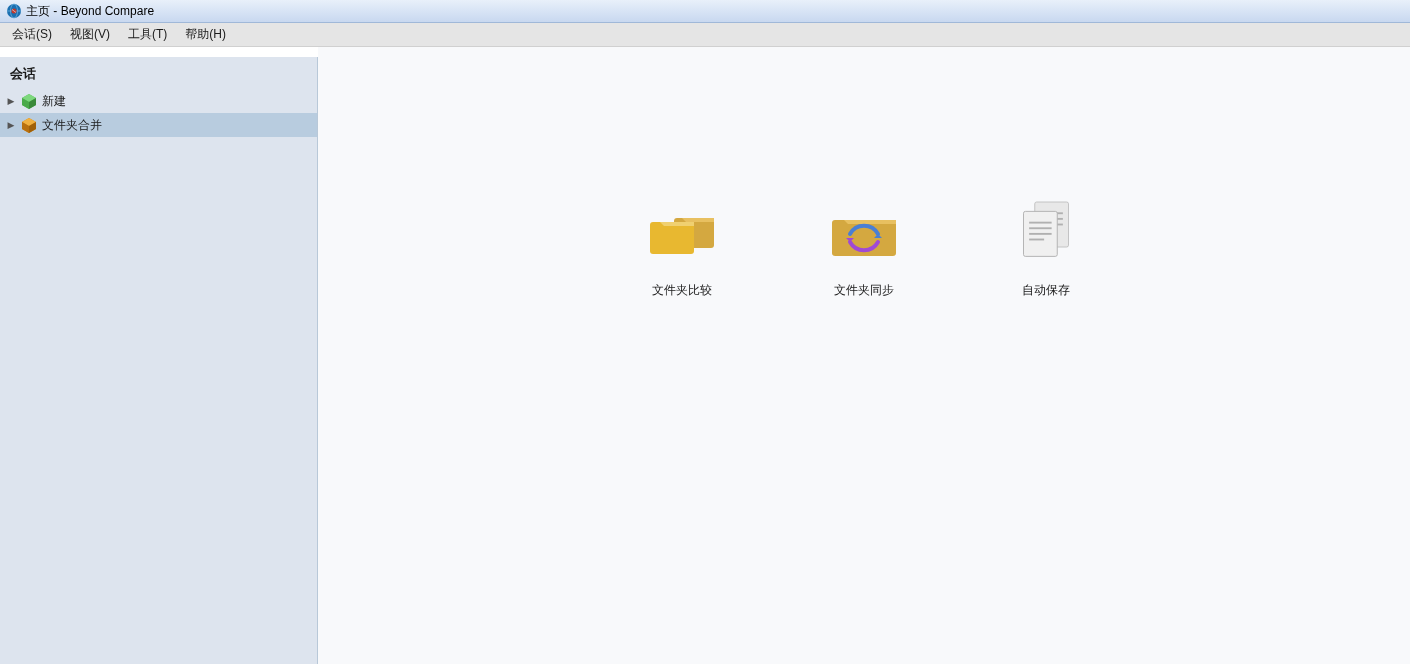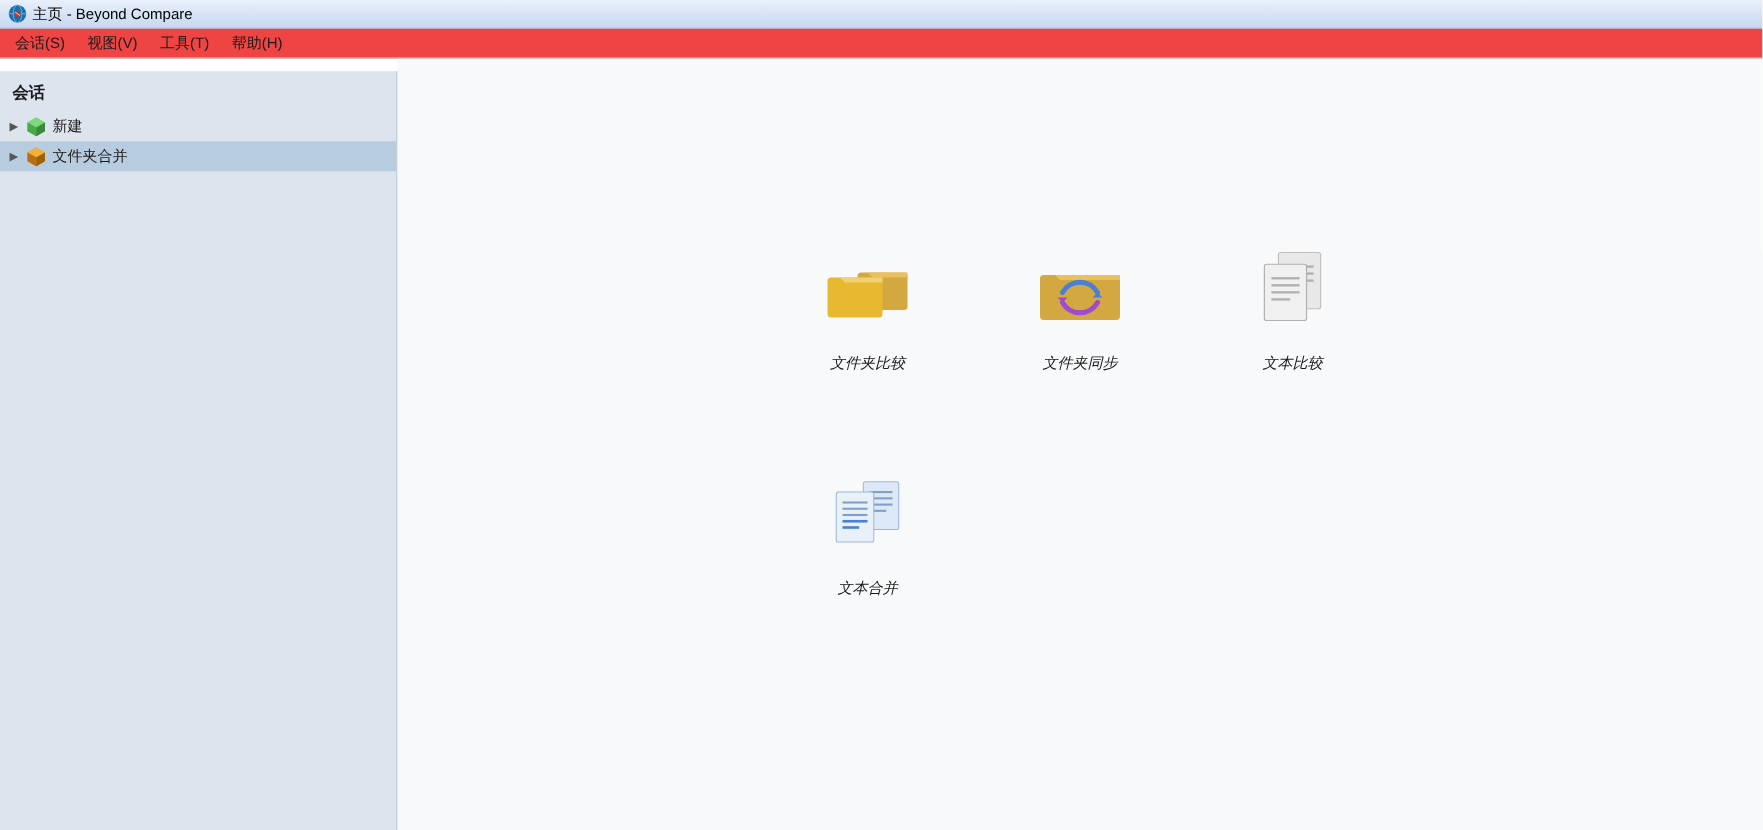--- a/index.html
+++ b/index.html
@@ -24,21 +24,21 @@
       text-align: right;
     }
     #titlebar .app-icon {
       width: 16px;
       height: 16px;
     }
 
     
     #menubar {
       height: 24px;
-      background: #ef4444;
+      background: #e5e5e5;
       display: flex;
       align-items: center;
       padding: 0 4px;
       border-bottom: 1px solid #d0d0d0;
       gap: 2px;
     }
     .menu-item {
       padding: 2px 8px;
       cursor: pointer;
       font-size: 12px;
@@ -101,23 +101,22 @@
       flex: 1;
       background: #f8f9fb;
       display: flex;
       align-items: center;
       justify-content: center;
     }
     .icons-grid {
       display: grid;
       grid-template-columns: repeat(3, 160px);
       grid-template-rows: repeat(2, 160px);
-      gap: 20px 10px;
+      gap: 20px 22px;
       margin-top: -40px;
-      font-style: italic;
     }
     .action-tile {
       display: flex;
       flex-direction: column;
       align-items: center;
       justify-content: center;
       cursor: pointer;
       gap: 10px;
       padding: 10px;
       border-radius: 4px;
@@ -243,43 +242,22 @@
             <line x1="26" y1="28" x2="50" y2="28" stroke="#b0b0b0" stroke-width="2"></line>
             <line x1="26" y1="34" x2="42" y2="34" stroke="#b0b0b0" stroke-width="2"></line>
 
             <rect x="8" y="14" width="36" height="48" rx="2" fill="#f0f0f0" stroke="#b0b0b0" stroke-width="1"></rect>
             <line x1="14" y1="26" x2="38" y2="26" stroke="#b0b0b0" stroke-width="2"></line>
             <line x1="14" y1="32" x2="38" y2="32" stroke="#b0b0b0" stroke-width="2"></line>
             <line x1="14" y1="38" x2="38" y2="38" stroke="#b0b0b0" stroke-width="2"></line>
             <line x1="14" y1="44" x2="30" y2="44" stroke="#b0b0b0" stroke-width="2"></line>
           </svg>
         </div>
-        <span class="label">文本比较</span>
+        <span class="label">自动保存</span>
       </div>
 
-      <div class="action-tile">
-        <div class="icon-area">
-          <svg class="doc-svg" viewBox="0 0 72 72">
-
-            <rect x="32" y="4" width="34" height="46" rx="2" fill="#dce8f8" stroke="#a0b8d8" stroke-width="1"></rect>
-            <line x1="38" y1="14" x2="60" y2="14" stroke="#80a0c8" stroke-width="2"></line>
-            <line x1="38" y1="20" x2="60" y2="20" stroke="#80a0c8" stroke-width="2"></line>
-            <line x1="38" y1="26" x2="60" y2="26" stroke="#80a0c8" stroke-width="2"></line>
-            <line x1="38" y1="32" x2="54" y2="32" stroke="#80a0c8" stroke-width="2"></line>
-
-            <rect x="6" y="14" width="36" height="48" rx="2" fill="#e8f0f8" stroke="#a0b8d8" stroke-width="1"></rect>
-            <line x1="12" y1="24" x2="36" y2="24" stroke="#80a0c8" stroke-width="2"></line>
-            <line x1="12" y1="30" x2="36" y2="30" stroke="#80a0c8" stroke-width="2"></line>
-            <line x1="12" y1="36" x2="36" y2="36" stroke="#80a0c8" stroke-width="2"></line>
-
-            <line x1="12" y1="42" x2="36" y2="42" stroke="#4a7fd4" stroke-width="2.5"></line>
-            <line x1="12" y1="48" x2="28" y2="48" stroke="#4a7fd4" stroke-width="2.5"></line>
-          </svg>
-        </div>
-        <span class="label">文本合并</span>
-      </div>
 
       <div></div>
 
     </div>
   </div>
 
 </div>
 
 </body></html>

